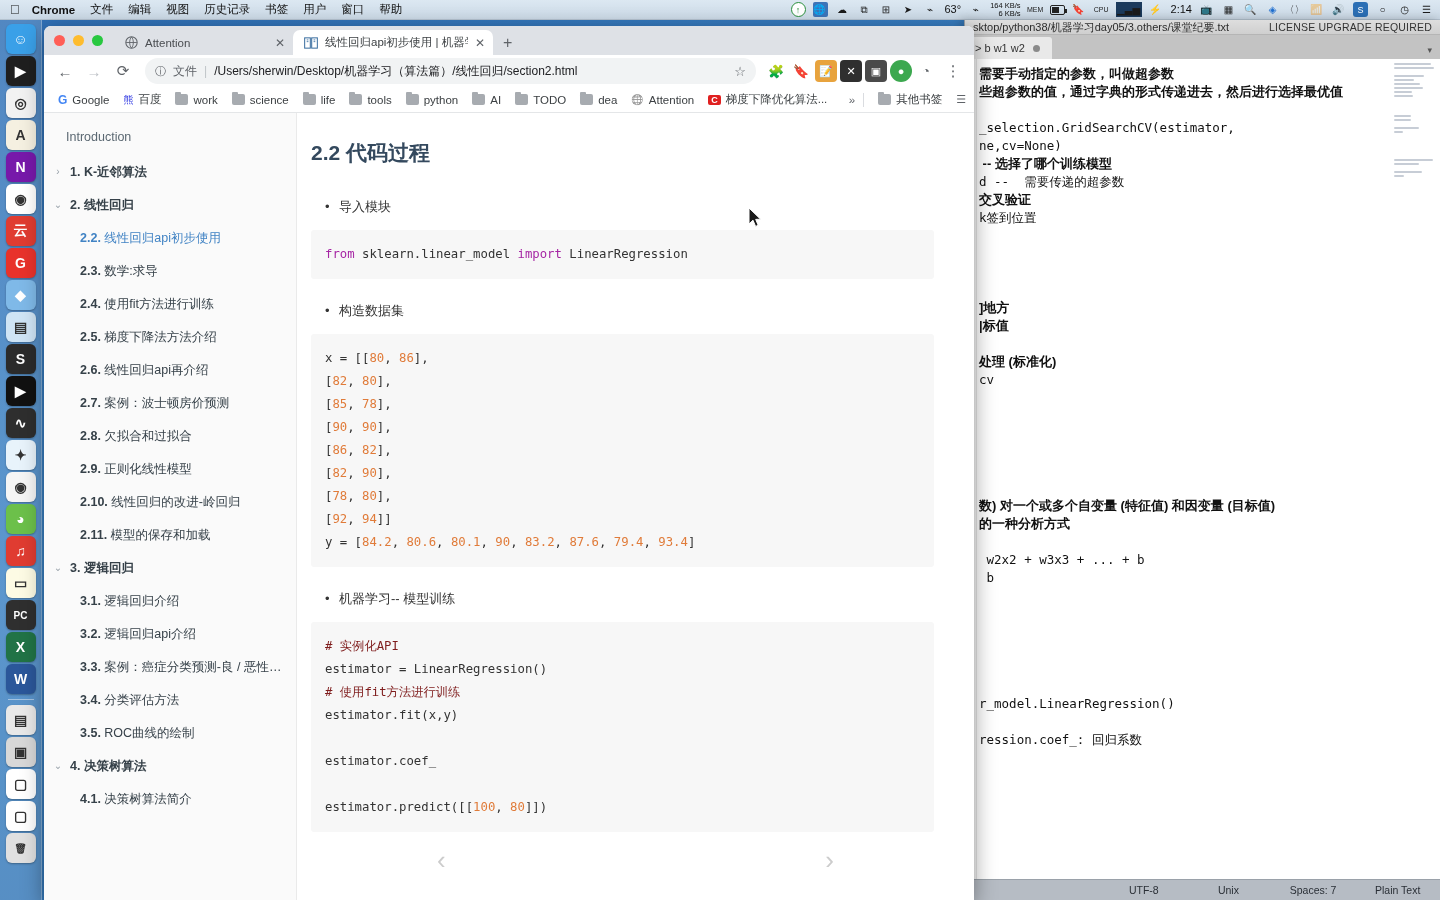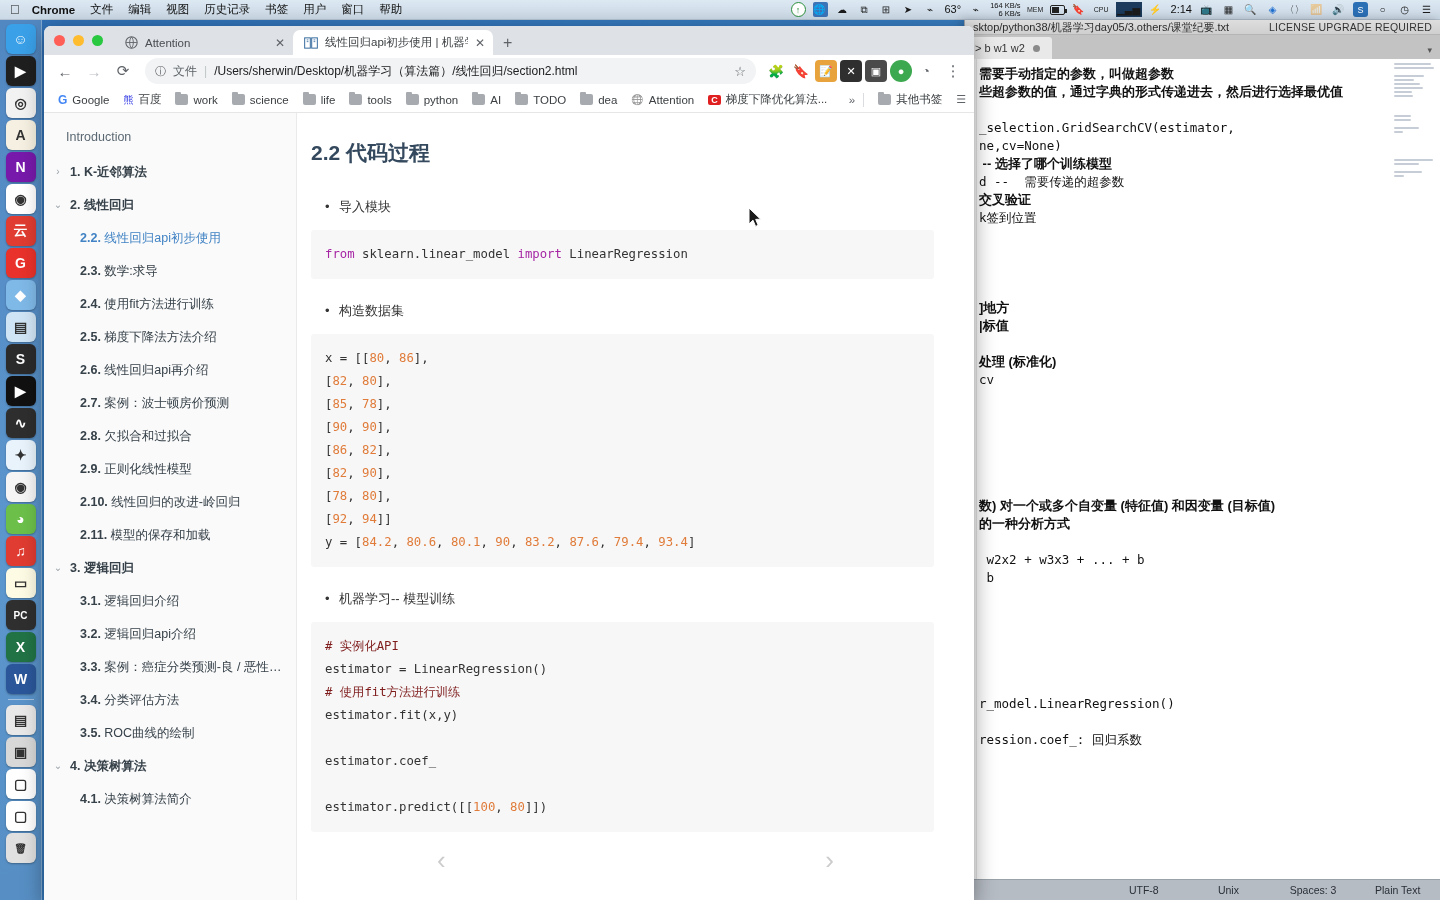--- a/index.html
+++ b/index.html
@@ -367,21 +367,21 @@
         <div class="mm-line" style="width: 24%;"></div>
         <div class="mm-line" style="width: 0%; background: transparent;"></div>
         <div class="mm-line" style="width: 0%; background: transparent;"></div>
         <div class="mm-line" style="width: 0%; background: transparent;"></div>
       </div>
   </div>
   <div id="ed-status">
     <span class="sp"></span>
     <span class="st">UTF-8</span>
     <span class="st">Unix</span>
-    <span class="st">Spaces: 3</span>
+    <span class="st">Spaces: 7</span>
     <span class="st">Plain Text</span>
   </div>
 </div>
 
 <div id="ghost"></div>
 
 <div id="chrome">
 
   <div id="tabstrip">
     <div class="traffic">

